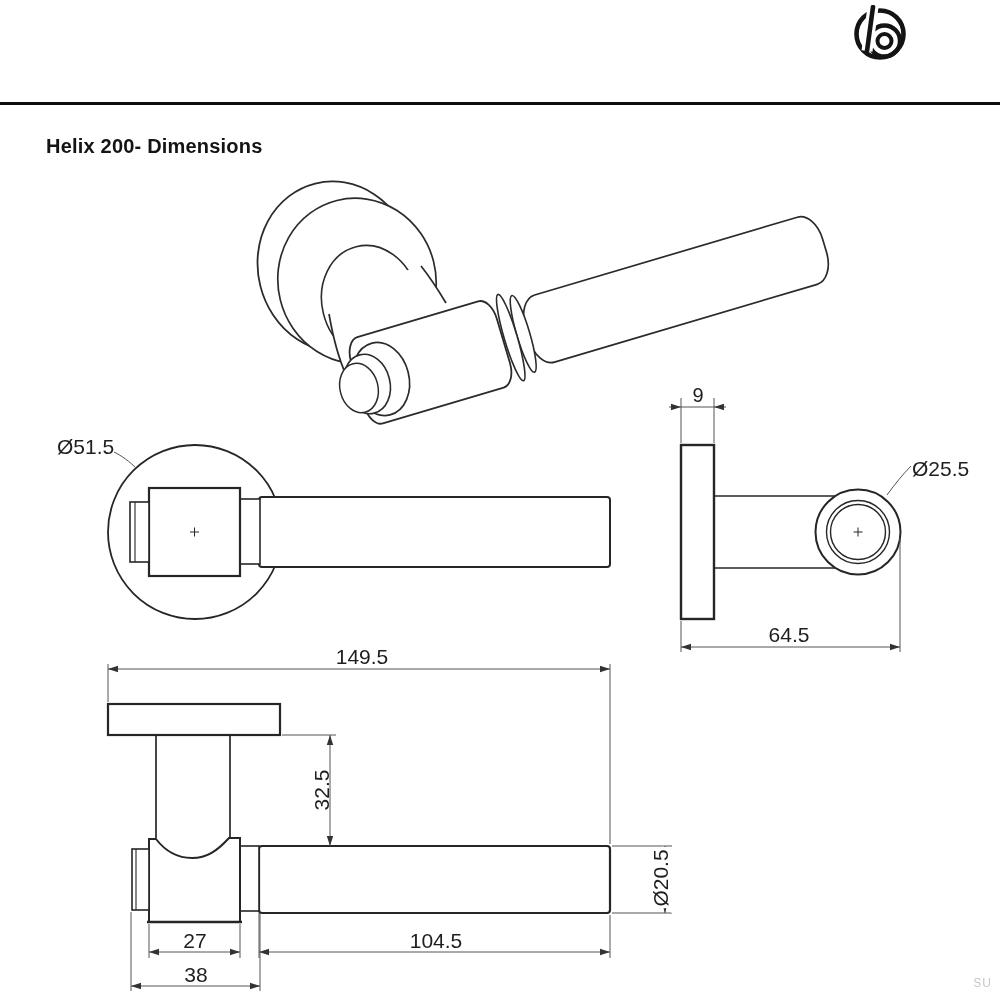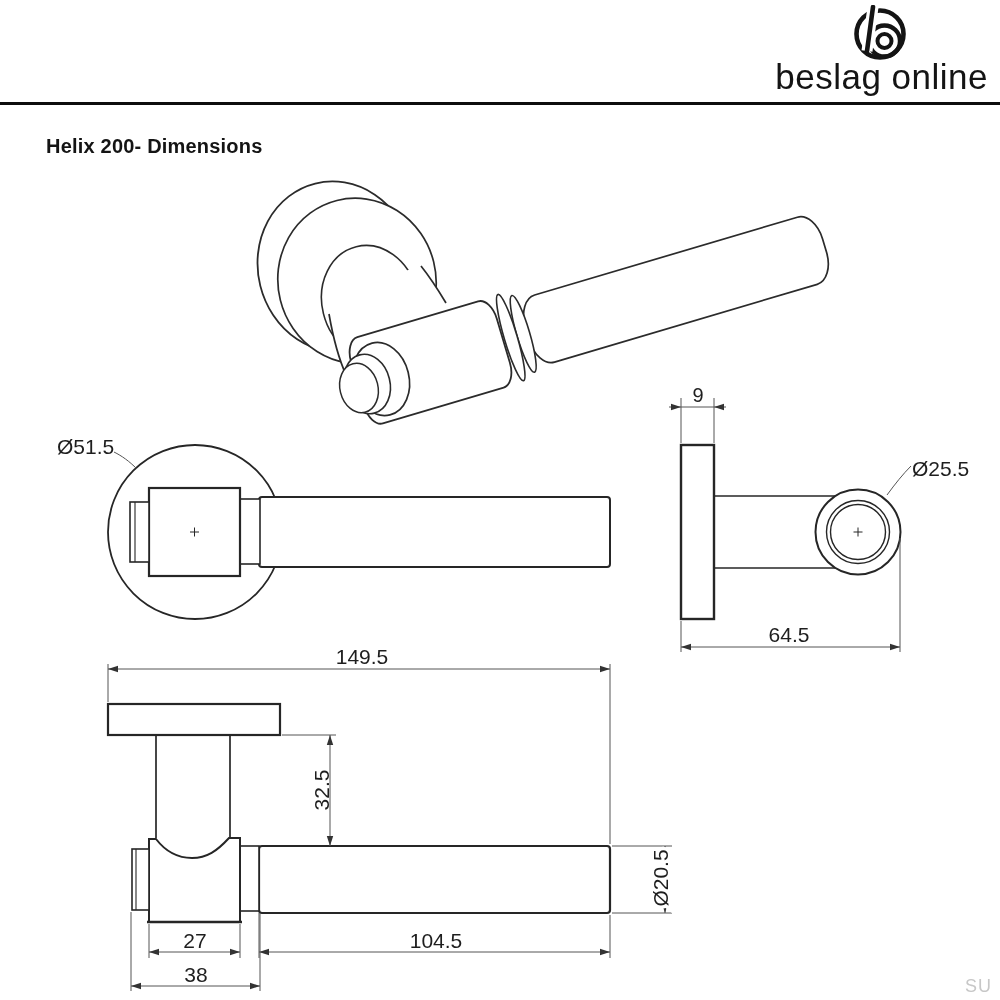--- a/index.html
+++ b/index.html
@@ -1,42 +1,41 @@
 <!DOCTYPE html>
 <html><head>
 <meta charset="utf-8">
 <style>
   html,body{margin:0;padding:0;background:#ffffff;width:1000px;height:1000px;overflow:hidden;}
   body{font-family:"Liberation Sans", sans-serif;position:relative;}
   .canvas{position:absolute;left:0;top:0;width:1000px;height:1000px;background:#fff;}
   .brand-text{position:absolute;right:12px;top:57px;font-size:35px;color:#141414;letter-spacing:0.5px;white-space:nowrap;}
   .header-rule{position:absolute;left:0;top:102px;width:1000px;height:3px;background:#0d0d0d;}
   .page-title{position:absolute;left:30px;top:119px;font-size:20px;font-weight:600;color:#141414;margin:16px;letter-spacing:0.2px;}
-  .watermark{position:absolute;right:8px;top:976px;font-size:18px;color:#c7c7c7;letter-spacing:1px;}
+  .watermark{position:absolute;right:8px;top:976px;font-size:12px;color:#c7c7c7;letter-spacing:1px;}
   .logo{position:absolute;left:845px;top:5px;}
   svg text{font-family:"Liberation Sans", sans-serif;}
   .dimtxt{font-size:21px;fill:#1e1e1e;}
   .dimtxt-sm{font-size:20px;fill:#1e1e1e;}
   .halo{paint-order:stroke;stroke:#ffffff;stroke-width:7px;}
 </style>
 </head>
 <body>
 
 <div class="canvas">
 
   <div class="logo">
     <svg width="70" height="60" viewBox="0 0 70 60">
       <circle cx="35" cy="29" r="23.5" fill="none" stroke="#141414" stroke-width="4.6"></circle>
       <circle cx="39.5" cy="36" r="15.5" fill="none" stroke="#141414" stroke-width="4.4"></circle>
       <circle cx="39.5" cy="36" r="7" fill="none" stroke="#141414" stroke-width="4"></circle>
       <line x1="28" y1="2" x2="22" y2="46" stroke="#ffffff" stroke-width="11"></line>
       <line x1="28" y1="2" x2="22" y2="46" stroke="#141414" stroke-width="4.6" stroke-linecap="round"></line>
     </svg>
   </div>
-  <div class="brand-text">beslag online</div>
   <div class="header-rule"></div>
 
   <h1 class="page-title">Helix 200- Dimensions</h1>
 
   <svg width="1000" height="1000" viewBox="0 0 1000 1000" style="position:absolute;left:0;top:0;">
 
     <g stroke="#2b2b2b" fill="none">
 
       <ellipse cx="336" cy="267" rx="78" ry="86" transform="rotate(-14 336 267)" fill="#fff" stroke-width="1.8"></ellipse>
       <ellipse cx="357" cy="281" rx="79" ry="83" transform="rotate(-14 357 281)" fill="#fff" stroke-width="1.7"></ellipse>

